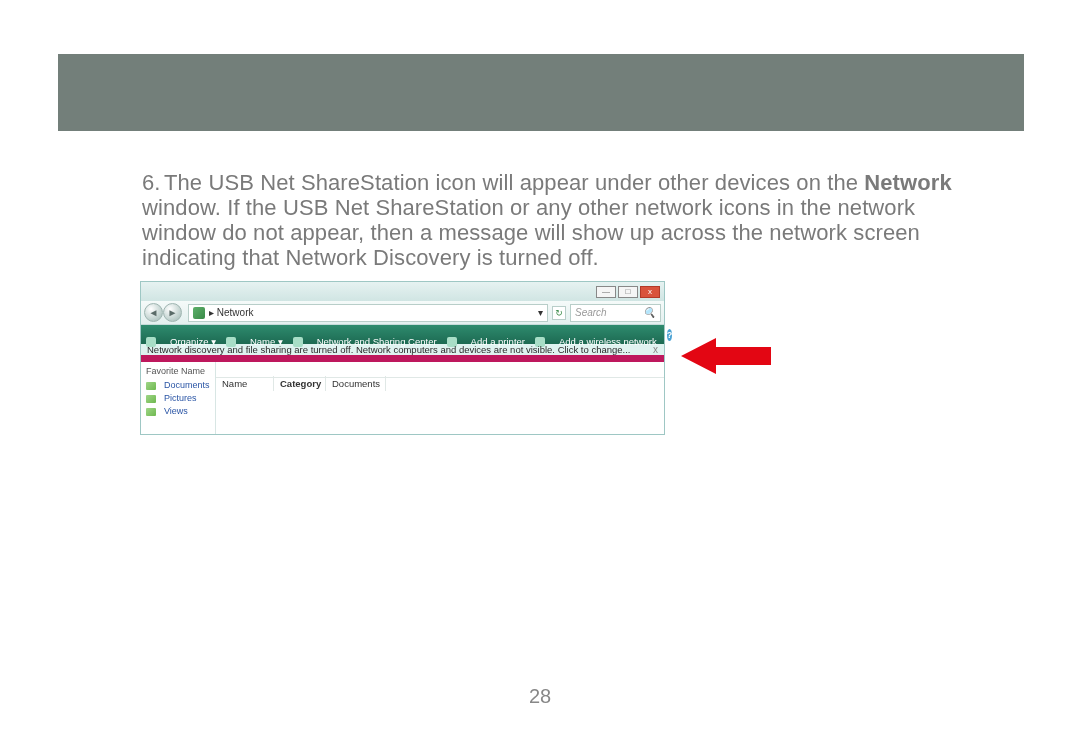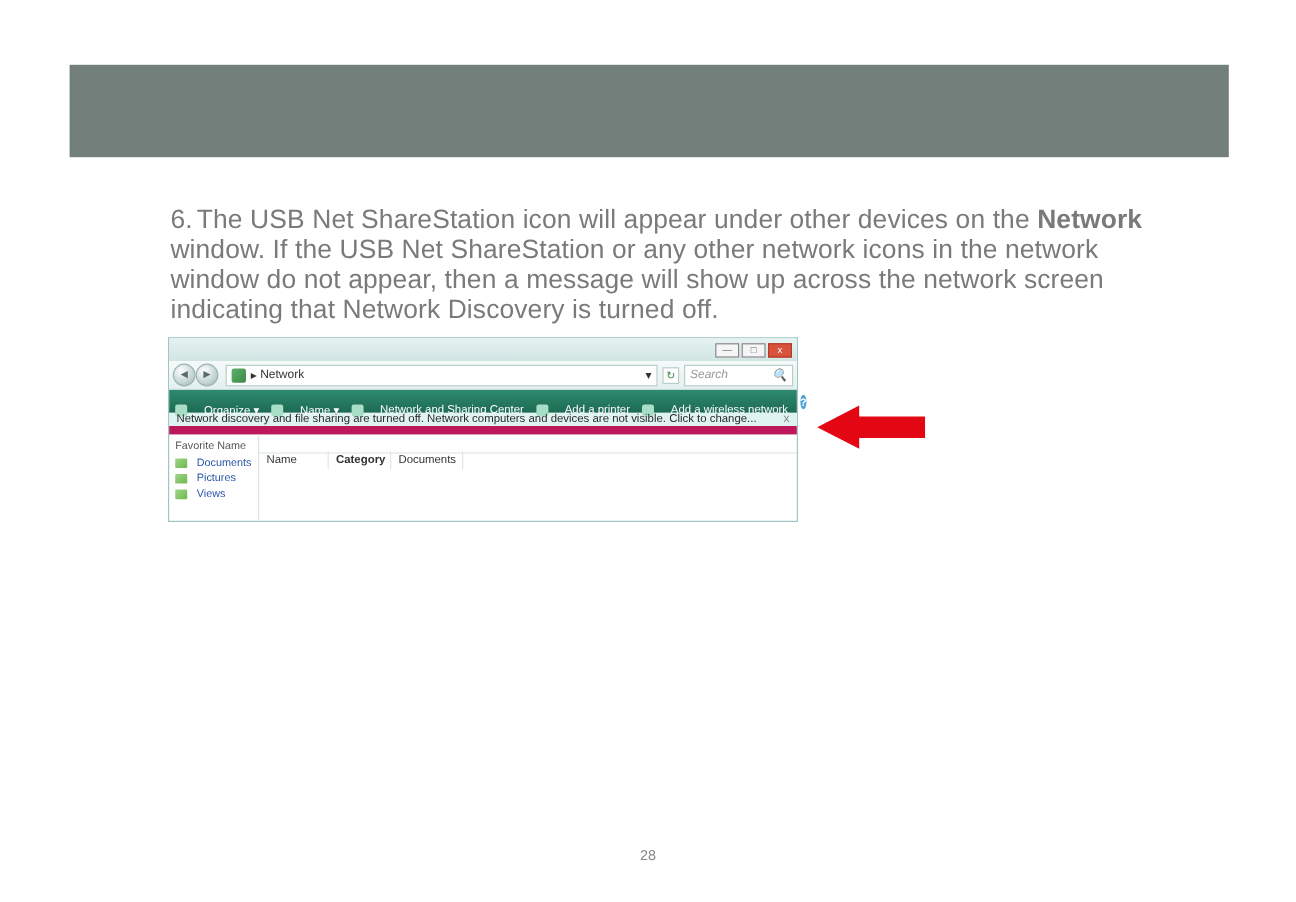--- a/index.html
+++ b/index.html
@@ -255,24 +255,24 @@
       top: 336px;
       left: 681px;
       width: 90px;
       height: 40px;
     }
     .red-arrow svg {
       display: block;
     }
     .page-number {
       position: absolute;
-      bottom: 32px;
+      bottom: 44px;
       left: 50%;
       transform: translateX(-50%);
-      font-size: 12px;
+      font-size: 20px;
       color: #888;
     }
   </style>
 </head>
 <body>
 
 <div class="header-bar"></div>
 
 <div class="body-text">
   <span class="list-number">6.</span><span>The USB Net ShareStation icon will appear under other devices on the </span><span class="bold">Network</span><span> window. If the USB Net ShareStation or any other network icons in the network window do not appear, then a message will show up across the network screen indicating that Network Discovery is turned off.</span>

